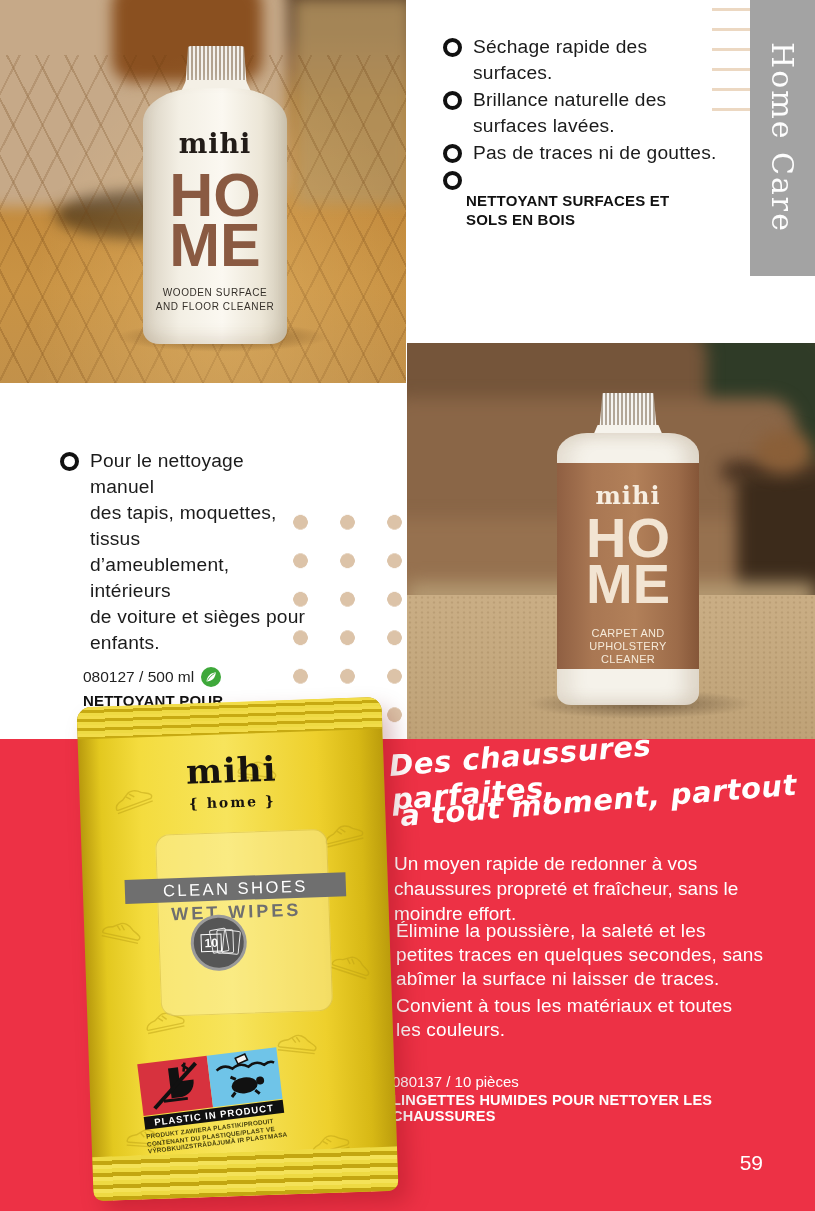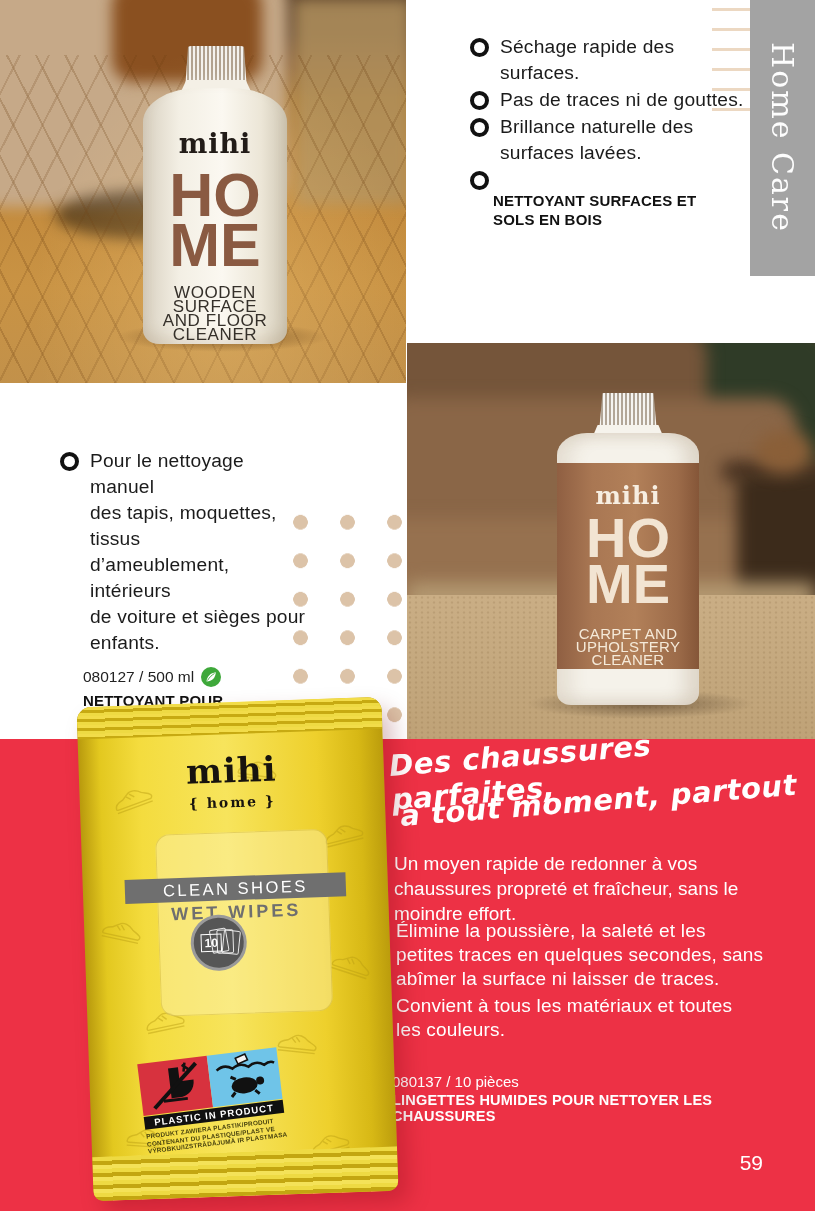--- a/index.html
+++ b/index.html
@@ -32,24 +32,24 @@
       clip-path:polygon(12% 0,88% 0,100% 100%,0 100%);}
   .b1-body{position:absolute;left:143px;top:88px;width:144px;height:256px;
       border-radius:56px 56px 16px 16px / 34px 34px 14px 14px;
       background:linear-gradient(90deg,#d8d0c0 0%,#f3efe4 25%,#fbf8f1 55%,#ece6d7 82%,#cfc7b4 100%);
       box-shadow:inset 0 -8px 14px rgba(120,90,50,.15);}
   .b1-brand{position:absolute;left:0;top:40px;width:100%;text-align:center;
       font-family:"DejaVu Serif",serif;font-weight:700;font-size:27px;color:#221c18;letter-spacing:1px;}
   .b1-home{position:absolute;left:0;top:82px;width:100%;text-align:center;
       font-weight:700;font-size:61px;line-height:50px;color:#8a5a42;letter-spacing:0;}
   .b1-sub{position:absolute;left:12px;top:198px;width:120px;text-align:center;white-space:pre-line;
-      font-size:17px;line-height:14px;letter-spacing:.6px;color:#35302a;}
-
-  
-  .topright{position:absolute;left:470px;top:34px;width:305px;}
+      font-size:10px;line-height:14px;letter-spacing:.6px;color:#35302a;}
+
+  
+  .topright{position:absolute;left:443px;top:34px;width:305px;}
   ul.blist{list-style:none;margin:0;padding:0;}
   ul.blist li{display:flex;gap:11px;align-items:flex-start;font-size:19.2px;line-height:26px;
       letter-spacing:.2px;margin-bottom:1px;}
   .ring{flex:0 0 auto;width:11px;height:11px;border:4.5px solid #111;border-radius:50%;margin-top:4px;}
   .btext{white-space:pre-line;}
   .codeline{display:flex;align-items:center;gap:7px;margin:11px 0 4px 23px;font-size:15.5px;color:#222;}
   .leaf{width:20px;height:20px;flex:0 0 auto;}
   .mini-title{margin-left:23px;font-size:15px;line-height:19px;font-weight:700;
       letter-spacing:.2px;white-space:pre-line;color:#111;}
 
@@ -89,21 +89,21 @@
   .b2-body{position:absolute;left:150px;top:90px;width:142px;height:272px;background:#f5f2ea;
       border-radius:30px 30px 14px 14px / 22px 22px 12px 12px;
       box-shadow:inset -14px 0 18px rgba(120,90,50,.18), inset 14px 0 18px rgba(120,90,50,.12);}
   .b2-label{position:absolute;left:0;top:30px;width:100%;height:206px;
       background:linear-gradient(90deg,#8f5f42 0%,#a97753 25%,#b28059 55%,#9c6b49 85%,#855638 100%);}
   .b2-brand{position:absolute;left:0;top:18px;width:100%;text-align:center;
       font-family:"DejaVu Serif",serif;font-weight:700;font-size:24px;color:#f7eee1;letter-spacing:1px;}
   .b2-home{position:absolute;left:0;top:52px;width:100%;text-align:center;
       font-weight:700;font-size:56px;line-height:46px;color:#f2e4d2;}
   .b2-sub{position:absolute;left:8px;top:164px;width:126px;text-align:center;white-space:pre-line;
-      font-size:15px;line-height:13px;letter-spacing:.3px;color:#f5ead9;}
+      font-size:11px;line-height:13px;letter-spacing:.3px;color:#f5ead9;}
 
   
   .midblock{position:absolute;left:60px;top:448px;width:250px;}
   .midblock .codeline{margin-left:23px;}
   .dots{position:absolute;left:277px;top:503px;width:141px;height:231px;
       background-image:radial-gradient(circle,#dcc3a8 7px,transparent 7.6px);
       background-size:47px 38.5px;background-position:center top;}
 
   
   .red-section{position:absolute;left:0;top:739px;width:815px;height:472px;background:#ed3145;}
@@ -195,26 +195,26 @@
 
   <div class="topright">
     <ul class="blist">
       <li>
           <span class="ring"></span>
           <span class="btext">Séchage rapide des
 surfaces.</span>
         </li>
       <li>
           <span class="ring"></span>
-          <span class="btext">Pas de traces ni de gouttes.</span>
-        </li>
-      <li>
-          <span class="ring"></span>
           <span class="btext">Brillance naturelle des
 surfaces lavées.</span>
+        </li>
+      <li>
+          <span class="ring"></span>
+          <span class="btext">Pas de traces ni de gouttes.</span>
         </li>
       <li>
           <span class="ring"></span>
         </li>
     </ul>
     <div class="mini-title">NETTOYANT SURFACES ET
 SOLS EN BOIS</div>
   </div>
 
   <div class="banner">

